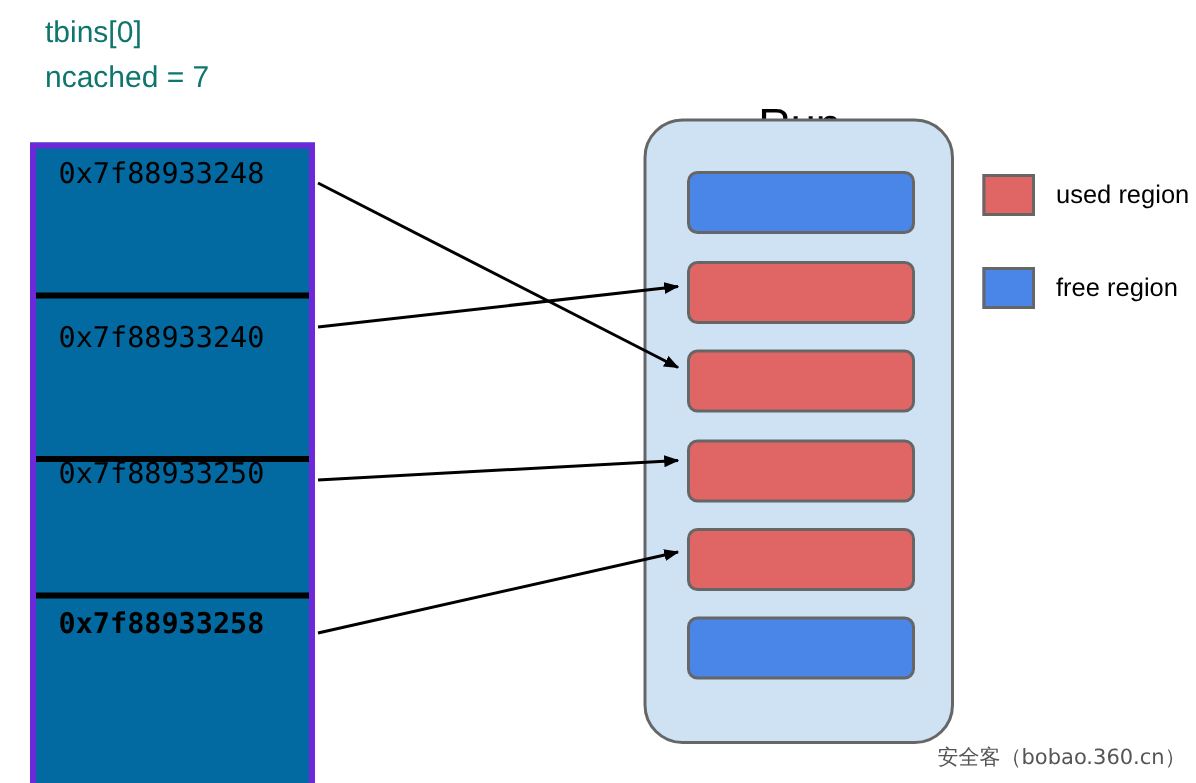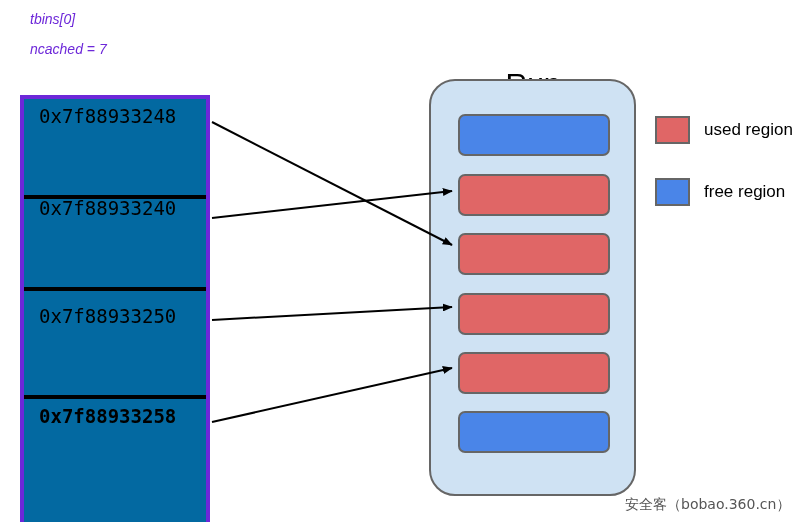--- a/index.html
+++ b/index.html
@@ -13,25 +13,24 @@
     height: 522px;
     background: #ffffff;
     overflow: hidden;
     font-family: "Liberation Sans", sans-serif;
   }
 
   
   .hdr-label {
     position: absolute;
     left: 30px;
-    font-size: 14px;
-    color: #6d28d9;
+    font-size: 20px;
+    color: #0f766e;
     white-space: nowrap;
     line-height: 1;
-    font-style: italic;
   }
   #hdr-line1 { top: 12px; }
   #hdr-line2 { top: 42px; }
 
   
   #tbins-table {
     position: absolute;
     left: 20px;
     top: 95px;
     width: 190px;
@@ -43,21 +42,21 @@
   .tbin-cell {
     position: absolute;
     left: 0;
     width: 100%;
     height: 100px;
     box-sizing: border-box;
     border-bottom: 4px solid #000000;
   }
   .tbin-cell.last { border-bottom: none; font-weight: bold; }
   .tbin-cell:nth-child(1) { top: 0px; }
-  .tbin-cell:nth-child(2) { top: 92px; }
+  .tbin-cell:nth-child(2) { top: 109px; }
   .tbin-cell:nth-child(3) { top: 200px; }
   .tbin-cell:nth-child(4) { top: 300px; }
   .tbin-addr {
     position: absolute;
     left: 15px;
     top: 6px;
     font-family: "DejaVu Sans Mono", monospace;
     font-size: 19px;
     color: #000000;
     white-space: nowrap;

